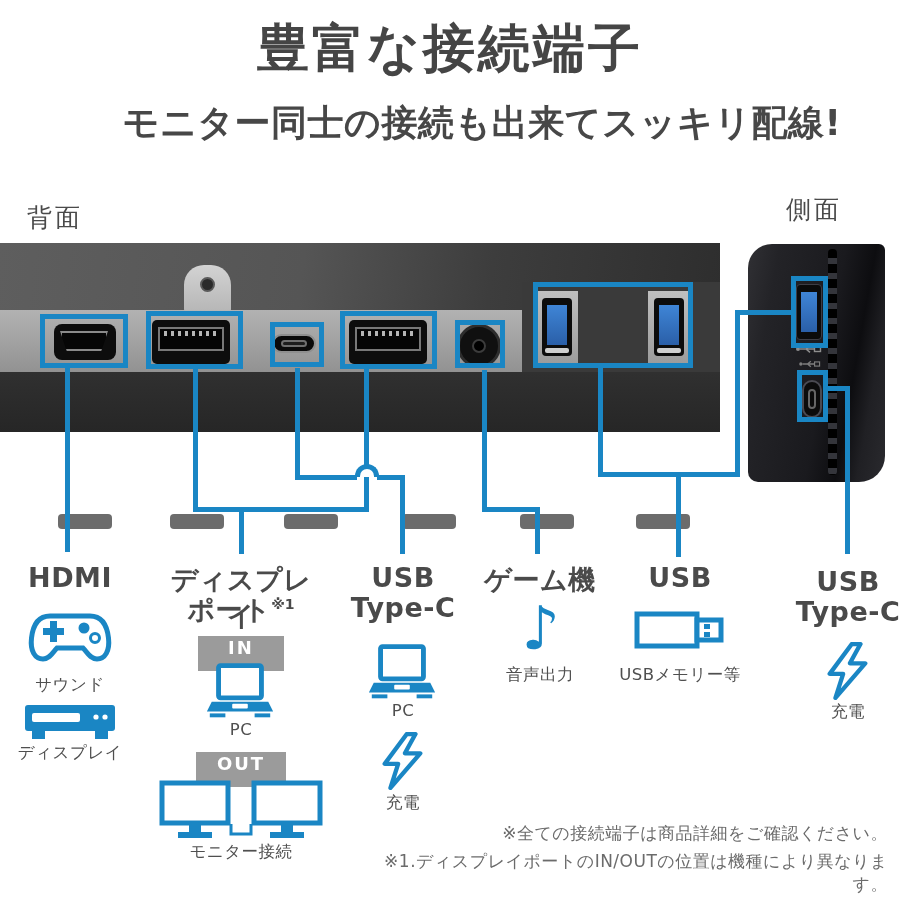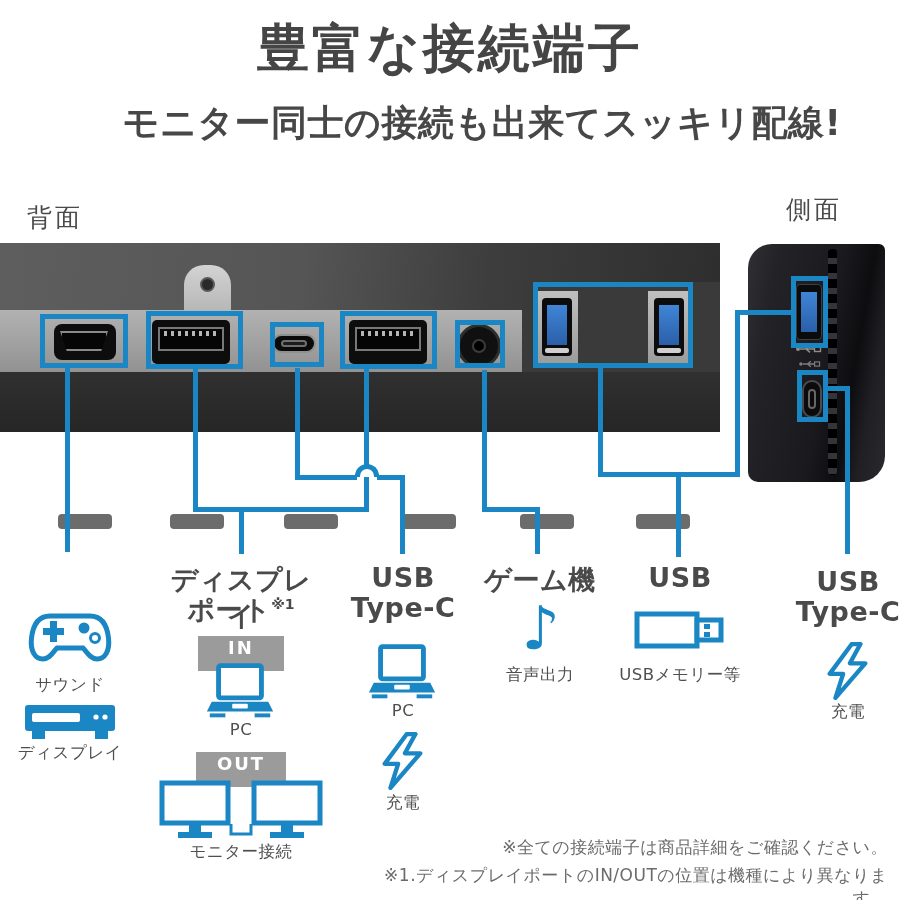--- a/index.html
+++ b/index.html
@@ -37,21 +37,21 @@
   .hl{position:absolute;border:5px solid var(--accent);box-sizing:border-box;background:transparent;}
   .line{position:absolute;background:var(--accent);}
   .arc{position:absolute;width:24px;height:13px;border:5px solid var(--accent);border-bottom:none;
        border-radius:13px 13px 0 0;background:#fff;box-sizing:border-box;}
   
   .port-label{position:absolute;font-size:27px;font-weight:600;color:#4a4a4a;text-align:center;letter-spacing:.5px;}
   .cap{position:absolute;font-size:16.5px;color:var(--cap);text-align:center;letter-spacing:.5px;}
   .badge{position:absolute;background:#9b9b9b;color:#fff;font-size:18px;font-weight:700;
          text-align:center;letter-spacing:2px;line-height:23px;height:35px;}
   .sup{font-size:14px;vertical-align:super;letter-spacing:0;}
-  .note-line{position:absolute;left:360px;width:528px;text-align:right;font-size:17px;color:#6b6b6b;letter-spacing:.5px;margin-top:14px;}
+  .note-line{position:absolute;left:360px;width:528px;text-align:right;font-size:17px;color:#6b6b6b;letter-spacing:.5px;}
   .music-note{position:absolute;color:var(--accent);font-size:60px;line-height:1;text-align:center;}
 </style>
 </head>
 <body>
 
 <div class="canvas">
 
   <div class="abs title">豊富な接続端子</div>
   <div class="abs subtitle">モニター同士の接続も出来てスッキリ配線!</div>
 
@@ -155,20 +155,21 @@
   <div class="line" style="left:482px;top:507px;width:58px;height:5px;"></div>
   <div class="line" style="left:535px;top:507px;width:5px;height:47px;"></div>
   <div class="line" style="left:598px;top:368px;width:5px;height:109px;"></div>
   <div class="line" style="left:598px;top:472px;width:142px;height:5px;"></div>
   <div class="line" style="left:735px;top:310px;width:5px;height:167px;"></div>
   <div class="line" style="left:735px;top:310px;width:56px;height:5px;"></div>
   <div class="line" style="left:676px;top:472px;width:5px;height:85px;"></div>
   <div class="line" style="left:826px;top:386px;width:24px;height:5px;"></div>
   <div class="line" style="left:845px;top:386px;width:5px;height:168px;"></div>
 
+  <div class="port-label" style="left:10px;top:562px;width:120px;">HDMI</div>
   <svg class="abs" style="left:26px;top:610px;" width="88" height="54" viewBox="0 0 88 52">
     <path d="M24 5 C12 5 7 14 5.5 27 C4 40 9 48 17 48 C24 48 27 41 31 37 L57 37 C61 41 64 48 71 48 C79 48 84 40 82.5 27 C81 14 76 5 64 5 Z" fill="#fff" stroke="#1a86c4" stroke-width="5"></path>
     <path d="M24 10 h7 v7 h7 v7 h-7 v7 h-7 v-7 h-7 v-7 h7 z" fill="#1a86c4"></path>
     <circle cx="58" cy="17" r="5.5" fill="#1a86c4"></circle>
     <circle cx="69" cy="27" r="4.5" fill="#fff" stroke="#1a86c4" stroke-width="3"></circle>
   </svg>
   <div class="cap" style="left:15px;top:674px;width:110px;">サウンド</div>
   <svg class="abs" style="left:24px;top:702px;" width="92" height="40" viewBox="0 0 92 40">
     <rect x="1" y="3" width="90" height="26" rx="3" fill="#1a86c4"></rect>
     <rect x="8" y="11" width="48" height="9" rx="2" fill="#fff"></rect>

